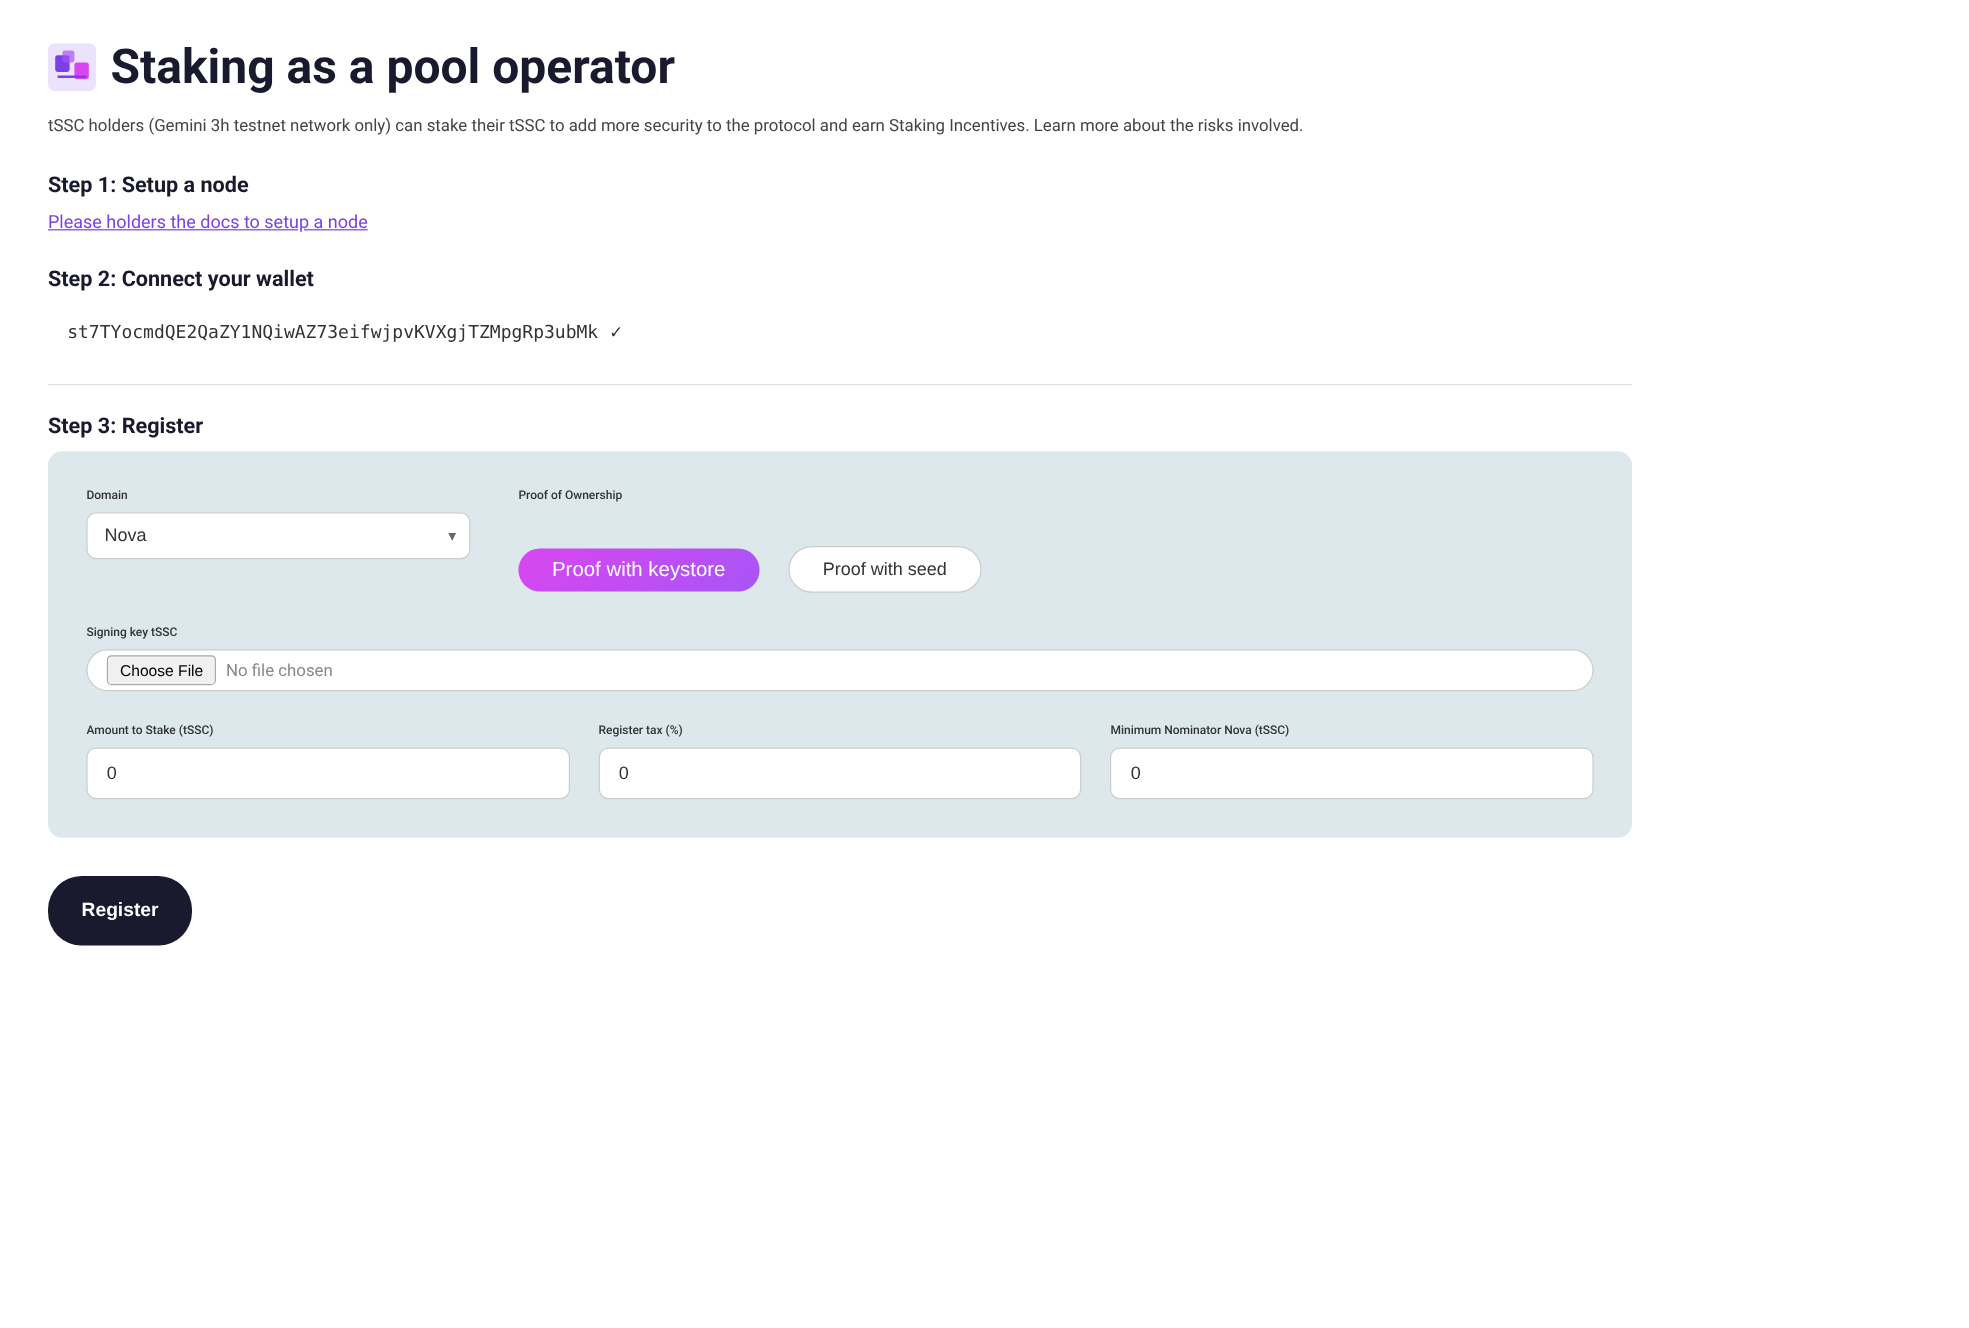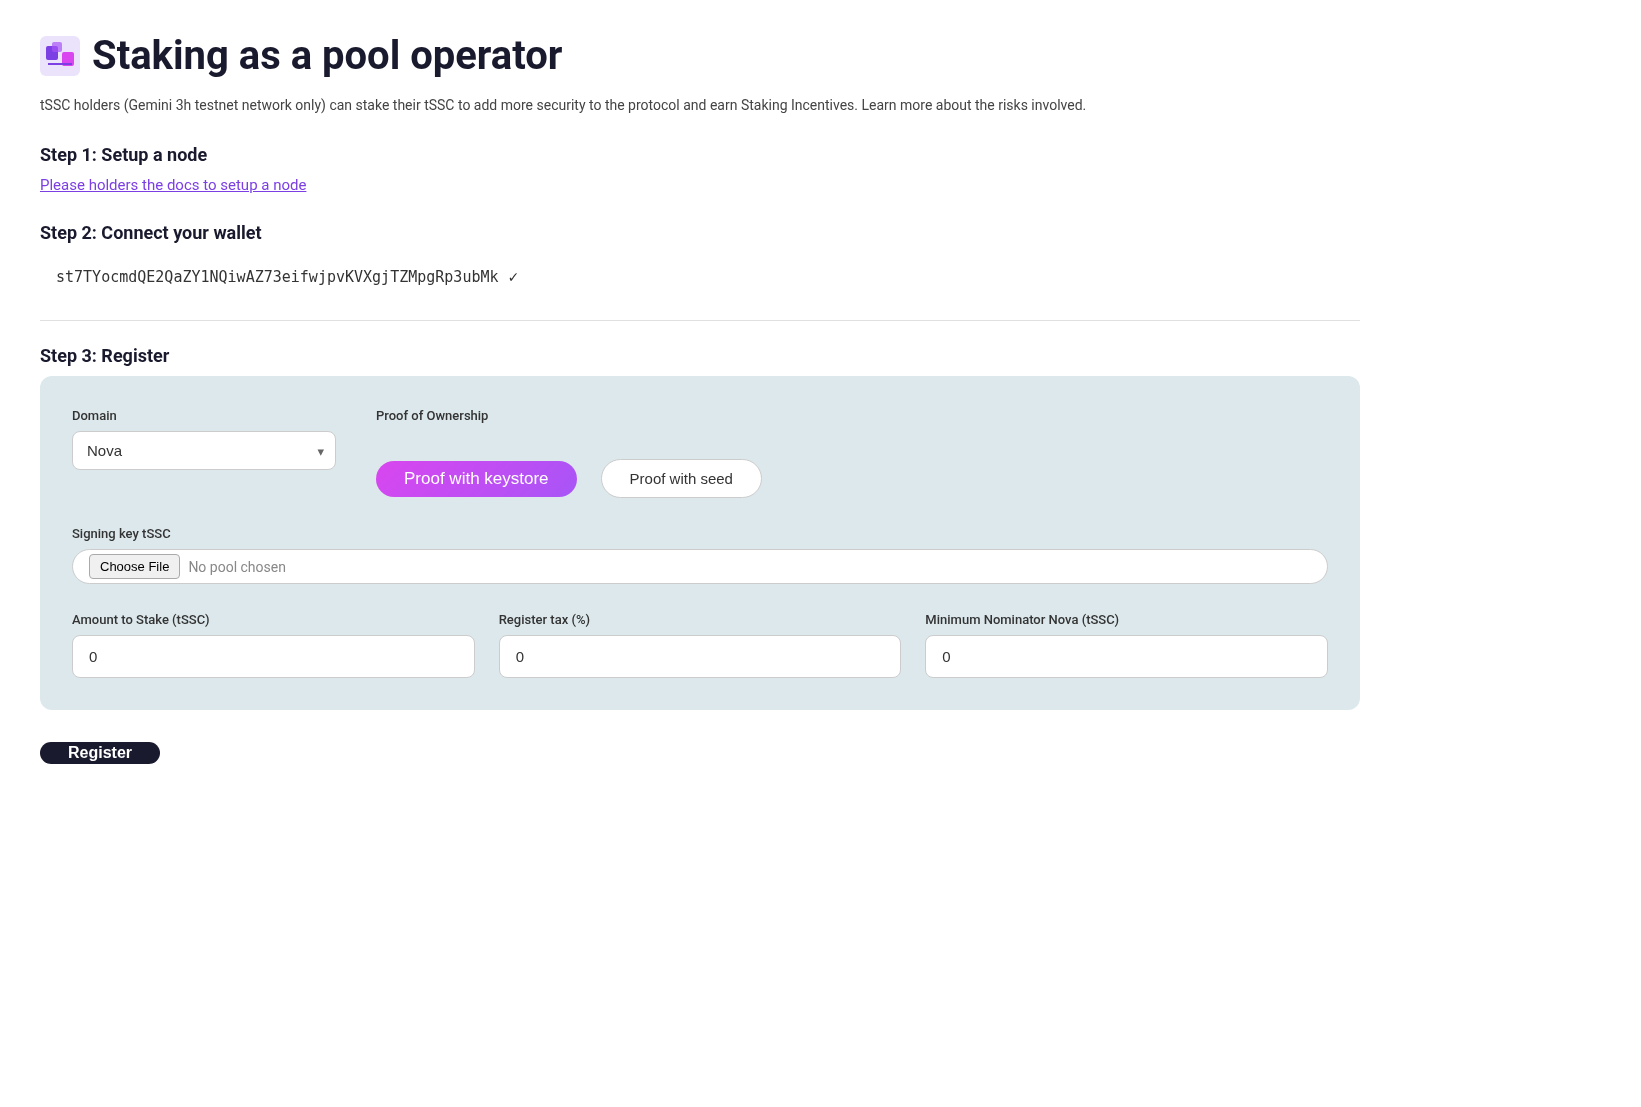--- a/index.html
+++ b/index.html
@@ -91,28 +91,28 @@
       align-items: flex-start;
     }
 
     .field-group {
       display: flex;
       flex-direction: column;
       gap: 8px;
     }
 
     .field-label {
-      font-size: 13px;
+      font-size: 10px;
       font-weight: 500;
       color: #333;
     }
 
     .domain-select-wrapper {
       position: relative;
-      width: 264px;
+      width: 320px;
     }
 
     .domain-select {
       width: 100%;
       padding: 10px 36px 10px 14px;
       border-radius: 8px;
       border: 1px solid #ccc;
       background: #fff;
       font-size: 15px;
       appearance: none;
@@ -208,21 +208,21 @@
       border-radius: 8px;
       border: 1px solid #ccc;
       background: #fff;
       font-size: 15px;
       color: #333;
       outline: none;
       width: 100%;
     }
 
     .register-btn {
-      padding: 2px 28px;
+      padding: 20px 28px;
       border-radius: 28px;
       border: none;
       background: #1a1a2e;
       color: #fff;
       font-size: 16px;
       font-weight: 600;
       cursor: pointer;
     }
   </style>
 </head>
@@ -278,21 +278,21 @@
         <button class="proof-btn-keystore">Proof with keystore</button>
         <button class="proof-btn-seed">Proof with seed</button>
       </div>
     </div>
   </div>
 
   <div class="signing-key-section">
     <div class="field-label" style="margin-bottom:8px">Signing key tSSC</div>
     <div class="file-input-wrapper">
       <button class="choose-file-btn">Choose File</button>
-      <span class="file-name">No pool chosen</span>
+      <span class="file-name">No file chosen</span>
     </div>
   </div>
 
   <div class="amounts-row">
     <div class="amount-field">
       <label class="field-label">Amount to Stake (tSSC)</label>
       <input type="number" class="amount-input" value="0" style="">
     </div>
     <div class="amount-field">
       <label class="field-label">Register tax (%)</label>

